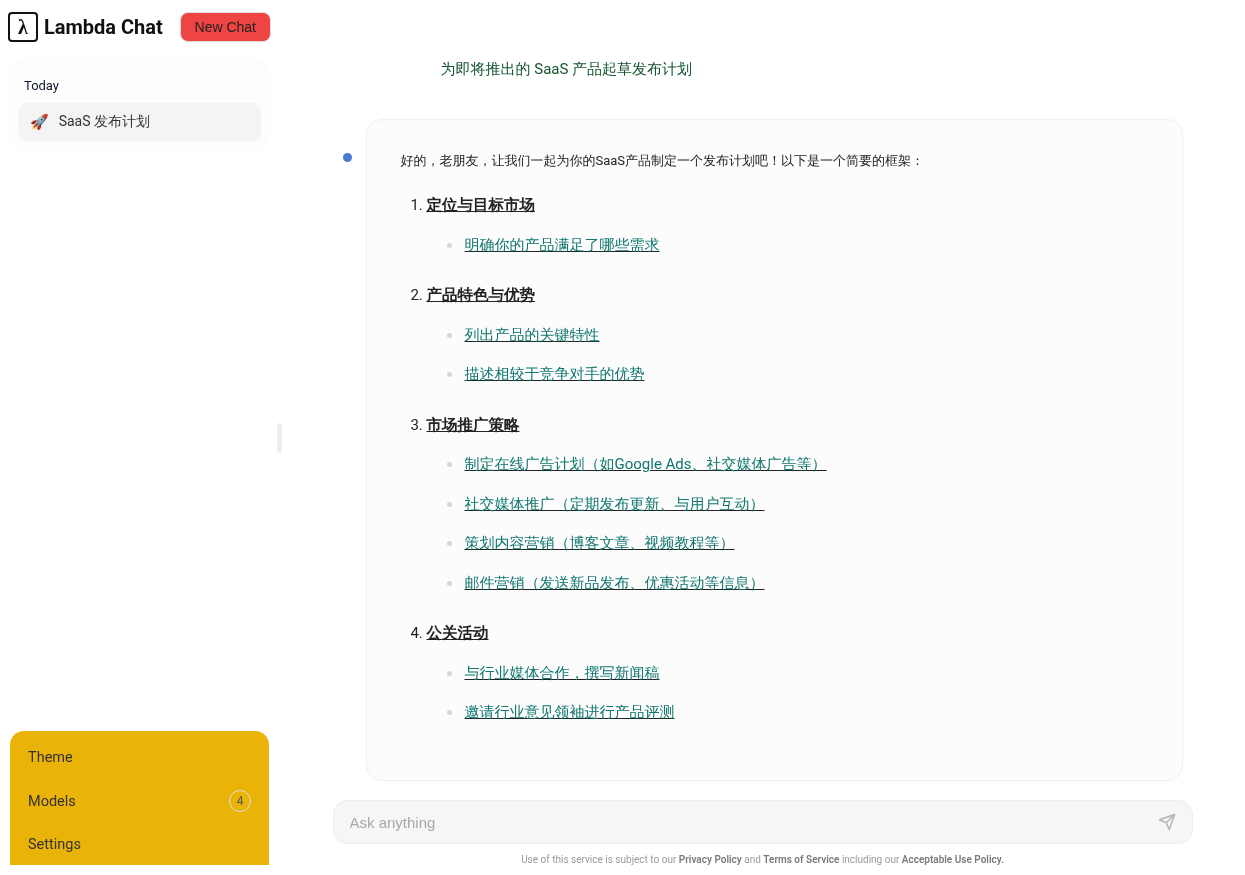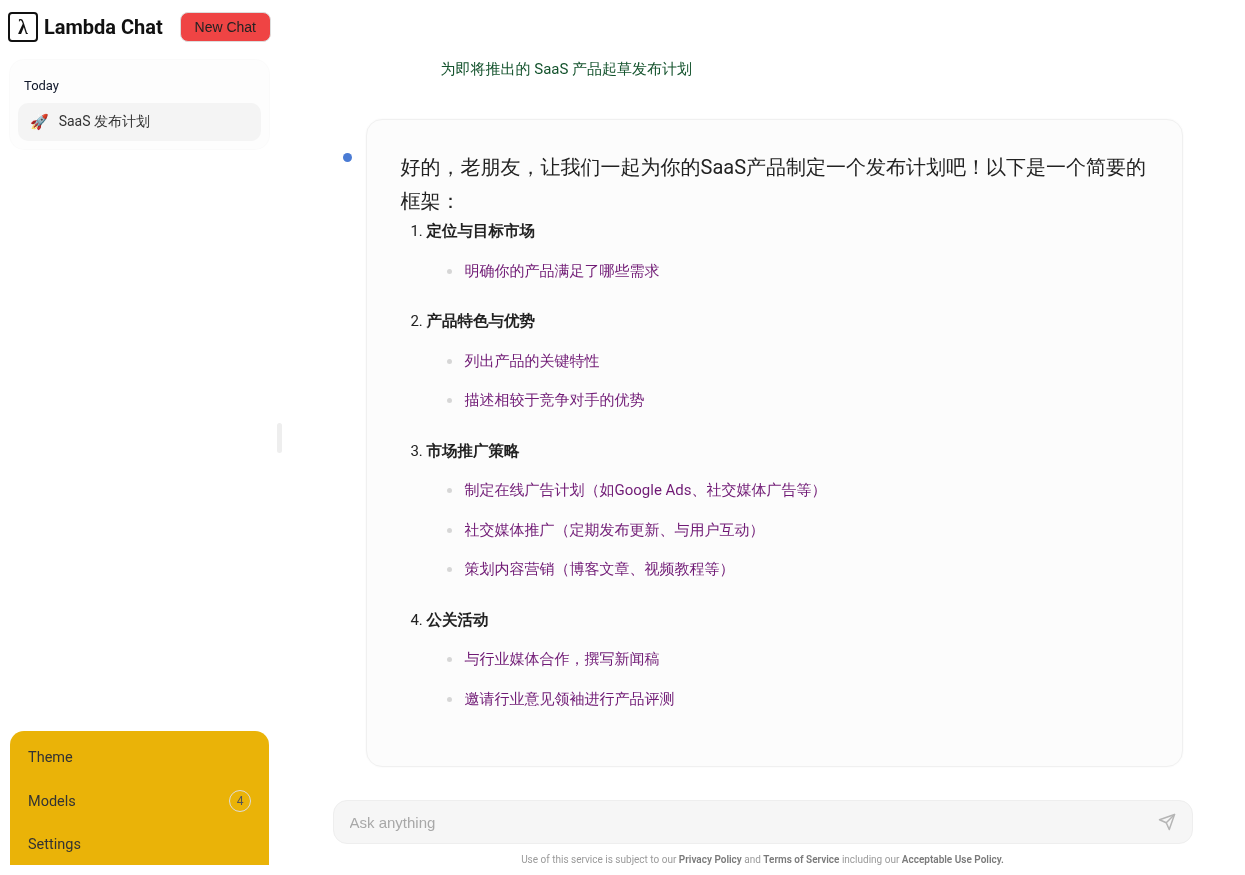--- a/index.html
+++ b/index.html
@@ -166,44 +166,46 @@
     border: 1px solid #f0f0f0;
     border-radius: 16px;
     padding: 30px 34px 30px 34px;
     width: 100%;
     font-size: 15px;
     line-height: 1.7;
     color: #222;
     box-shadow: 0 0 0 1px rgba(0,0,0,0.01);
   }
   .assistant-card .intro {
-    font-size: 20px;
+    margin-bottom: 20px;
+    font-size: 13px;
   }
   .assistant-card ol {
     list-style: decimal;
     padding-left: 26px;
   }
   .assistant-card ol > li {
     margin-bottom: 24px;
+    text-decoration: underline;
   }
   .assistant-card ol > li > .section-title {
     font-weight: 700;
     font-size: 15.5px;
     display: inline;
   }
   .assistant-card ul {
     list-style: none;
     padding-left: 20px;
     margin-top: 14px;
   }
   .assistant-card ul li {
     position: relative;
     padding-left: 18px;
     margin-bottom: 14px;
-    color: #701a75;
+    color: #0f766e;
   }
   .assistant-card ul li::before {
     content: "";
     position: absolute;
     left: 0;
     top: 10px;
     width: 5px;
     height: 5px;
     background: #d6d6d6;
     border-radius: 50%;
@@ -320,20 +322,21 @@
                 <li>列出产品的关键特性</li>
                 <li>描述相较于竞争对手的优势</li>
               </ul>
             </li>
             <li>
               <span class="section-title">市场推广策略</span>
               <ul>
                 <li>制定在线广告计划（如Google Ads、社交媒体广告等）</li>
                 <li>社交媒体推广（定期发布更新、与用户互动）</li>
                 <li>策划内容营销（博客文章、视频教程等）</li>
+                <li>邮件营销（发送新品发布、优惠活动等信息）</li>
               </ul>
             </li>
             <li>
               <span class="section-title">公关活动</span>
               <ul>
                 <li>与行业媒体合作，撰写新闻稿</li>
                 <li>邀请行业意见领袖进行产品评测</li>
               </ul>
             </li>
           </ol>

